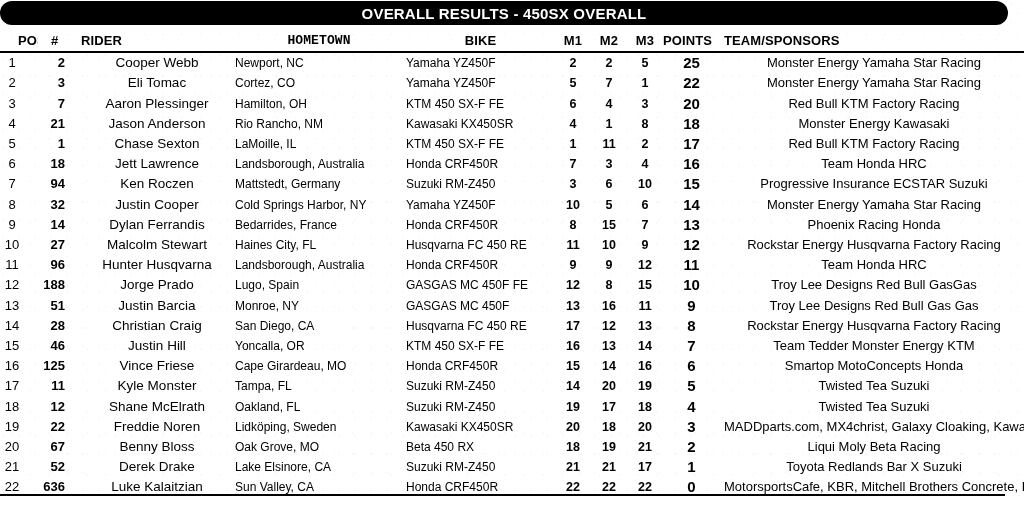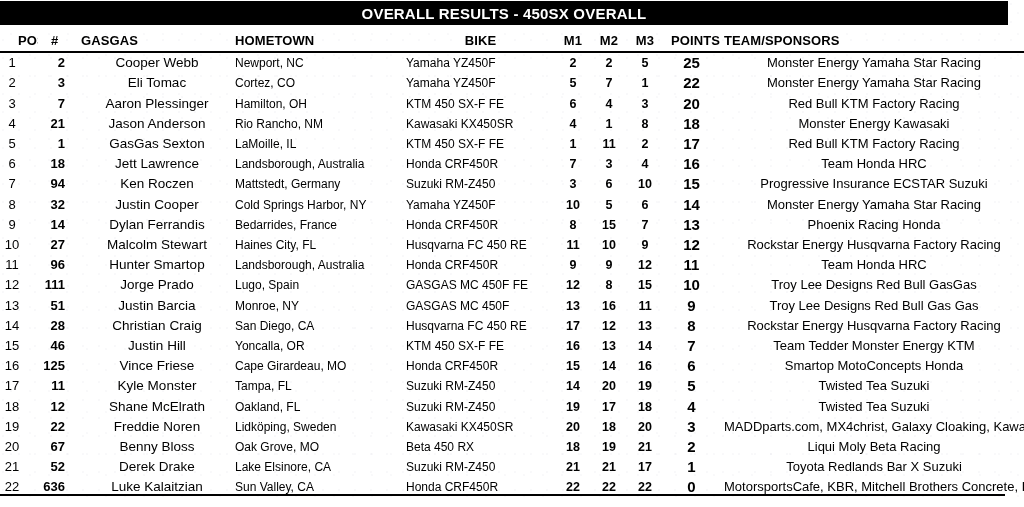--- a/index.html
+++ b/index.html
@@ -34,20 +34,21 @@
     left: 0px;
     top: 1px;
     width: 1008px;
     height: 24px;
     background: #000000;
     color: #ffffff;
     display: flex;
     align-items: center;
     justify-content: center;
     box-sizing: border-box;
+    border-radius: 12px;
   }
   .title-bar .title-text {
     font-size: 15px;
     font-weight: bold;
     letter-spacing: 0.2px;
     line-height: 1;
     white-space: nowrap;
   }
 
   
@@ -89,24 +90,24 @@
     height: 22px;
     line-height: 22px;
     letter-spacing: 0.1px;
   }
   thead tr {
     border-bottom: 2.5px solid #000000;
   }
   th.h-pos    { text-align: left;  padding-left: 18px; }
   th.h-num    { text-align: left;  padding-left: 13px; }
   th.h-rider  { text-align: left;  padding-left: 3px; }
-  th.h-home   { text-align: left;  padding-left: 2px; }
+  th.h-home   { text-align: center;  padding-left: 2px; font-family: Liberation Mono, monospace; }
   th.h-bike   { text-align: center;  padding-left: 3px; }
   th.h-moto   { text-align: center; }
-  th.h-points { text-align: right; }
+  th.h-points { text-align: left; }
   th.h-team   { text-align: left;  padding-left: 4px; }
 
   
   td.d-pos    { text-align: center; padding-right: 14px; }
   td.d-num    { text-align: right;  font-weight: bold; padding-right: 13px; }
   td.d-rider  { text-align: center;   padding-left: 3px; font-size: 13.5px; }
   td.d-home   { text-align: left;   padding-left: 2px; font-size: 12px; }
   td.d-bike   { text-align: left;   padding-left: 3px; font-size: 12px; }
   td.d-moto   { text-align: center; font-weight: bold; font-size: 12.5px; }
   td.d-points { text-align: center; font-weight: bold; font-size: 15px; }
@@ -141,21 +142,21 @@
         <col class="c-m1">
         <col class="c-m2">
         <col class="c-m3">
       <col class="c-points">
         <col class="c-team">
     </colgroup>
     <thead>
       <tr>
         <th class="h-pos">POS.</th>
         <th class="h-num">#</th>
-        <th class="h-rider">GASGAS</th>
+        <th class="h-rider">RIDER</th>
         <th class="h-home">HOMETOWN</th>
         <th class="h-bike">BIKE</th>
         <th class="h-moto">M1</th>
         <th class="h-moto">M2</th>
         <th class="h-moto">M3</th>
         <th class="h-points">POINTS</th>
         <th class="h-team">TEAM/SPONSORS</th>
       </tr>
     </thead>
     <tbody id="results-body">
@@ -203,21 +204,21 @@
           <td class="d-bike">Kawasaki KX450SR</td>
           <td class="d-moto">4</td>
           <td class="d-moto">1</td>
           <td class="d-moto">8</td>
           <td class="d-points">18</td>
           <td class="d-team">Monster Energy Kawasaki</td>
         </tr>
         <tr>
           <td class="d-pos">5</td>
           <td class="d-num">1</td>
-          <td class="d-rider">GasGas Sexton</td>
+          <td class="d-rider">Chase Sexton</td>
           <td class="d-home">LaMoille, IL</td>
           <td class="d-bike">KTM 450 SX-F FE</td>
           <td class="d-moto">1</td>
           <td class="d-moto">11</td>
           <td class="d-moto">2</td>
           <td class="d-points">17</td>
           <td class="d-team">Red Bull KTM Factory Racing</td>
         </tr>
         <tr>
           <td class="d-pos">6</td>
@@ -275,32 +276,32 @@
           <td class="d-bike">Husqvarna FC 450 RE</td>
           <td class="d-moto">11</td>
           <td class="d-moto">10</td>
           <td class="d-moto">9</td>
           <td class="d-points">12</td>
           <td class="d-team">Rockstar Energy Husqvarna Factory Racing</td>
         </tr>
         <tr>
           <td class="d-pos">11</td>
           <td class="d-num">96</td>
-          <td class="d-rider">Hunter Smartop</td>
+          <td class="d-rider">Hunter Husqvarna</td>
           <td class="d-home">Landsborough, Australia</td>
           <td class="d-bike">Honda CRF450R</td>
           <td class="d-moto">9</td>
           <td class="d-moto">9</td>
           <td class="d-moto">12</td>
           <td class="d-points">11</td>
           <td class="d-team">Team Honda HRC</td>
         </tr>
         <tr>
           <td class="d-pos">12</td>
-          <td class="d-num">111</td>
+          <td class="d-num">188</td>
           <td class="d-rider">Jorge Prado</td>
           <td class="d-home">Lugo, Spain</td>
           <td class="d-bike">GASGAS MC 450F FE</td>
           <td class="d-moto">12</td>
           <td class="d-moto">8</td>
           <td class="d-moto">15</td>
           <td class="d-points">10</td>
           <td class="d-team">Troy Lee Designs Red Bull GasGas</td>
         </tr>
         <tr>

